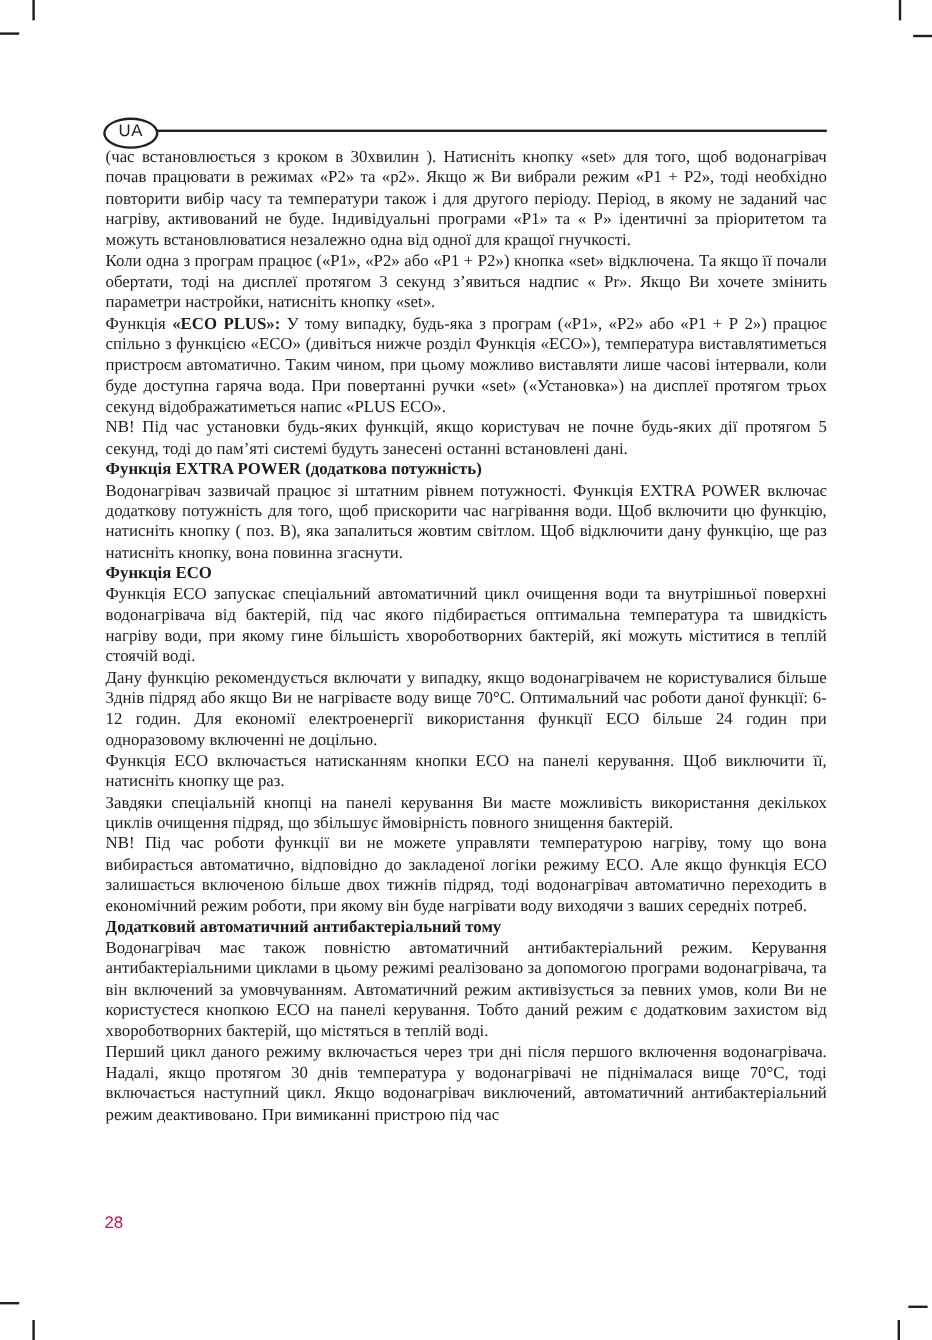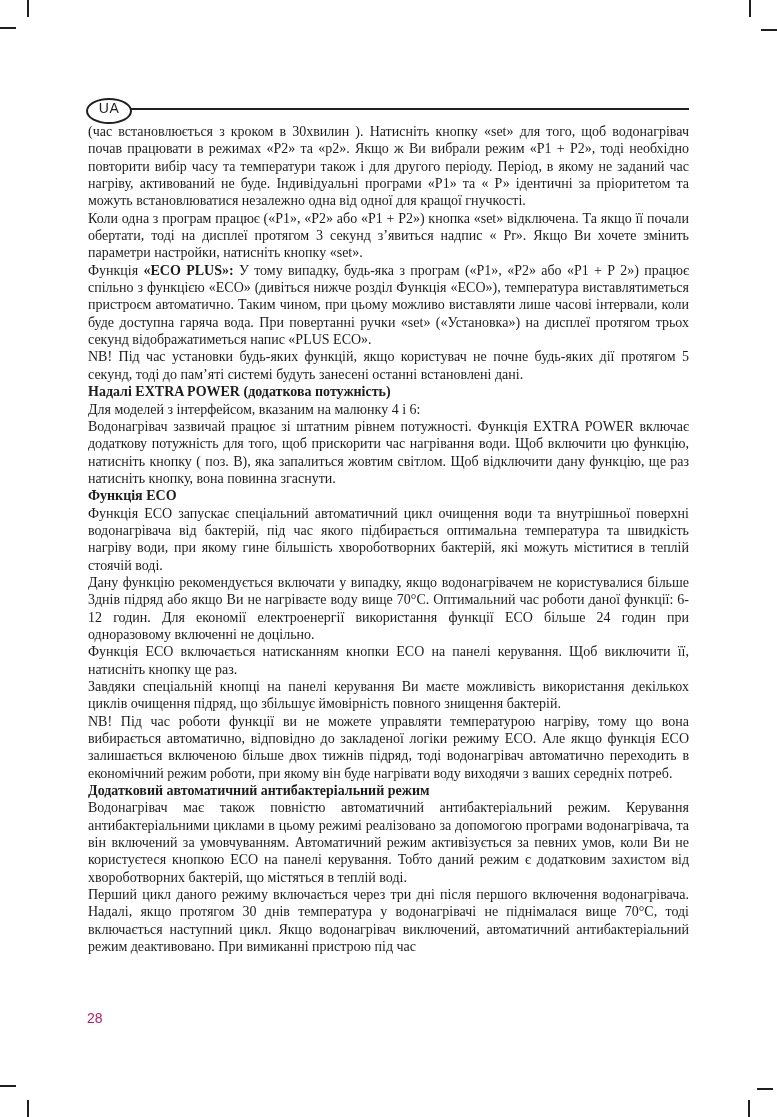--- a/index.html
+++ b/index.html
@@ -107,29 +107,28 @@
   <div class="lang-badge">
     <span>UA</span>
   </div>
   <div class="header-rule"></div>
 
   <div class="text-body">
     <p>(час встановлюється з  кроком в  30хвилин ). Натисніть кнопку «set» для того, щоб водонагрівач почав працювати в режимах «Р2» та «р2». Якщо ж Ви вибрали режим «Р1 + Р2», тоді необхідно повторити вибір часу та температури також і для другого періоду. Період, в якому не заданий час нагріву, активований не буде. Індивідуальні програми «Р1» та « Р» ідентичні за  пріоритетом та можуть встановлюватися незалежно одна від одної для кращої гнучкості.</p>
     <p>Коли одна з програм працює («Р1», «Р2» або «Р1 + Р2») кнопка «set» відключена. Та якщо її почали обертати, тоді на дисплеї протягом 3 секунд з’явиться надпис « Pr». Якщо Ви хочете змінить параметри настройки, натисніть кнопку «set».</p>
     <p><span>Функція </span><b>«ECO PLUS»:</b><span> У тому випадку, будь-яка з програм («Р1», «Р2» або «Р1 + Р 2») працює спільно з функцією «ЕСО» (дивіться нижче розділ Функція «ЕСО»), температура виставлятиметься пристроєм автоматично. Таким чином, при цьому можливо виставляти лише часові інтервали, коли буде доступна гаряча вода. При повертанні ручки «set» («Установка») на дисплеї протягом трьох секунд відображатиметься напис «PLUS ECO».</span></p>
     <p>NB! Під час установки будь-яких функцій, якщо користувач не почне будь-яких дії протягом 5 секунд, тоді до пам’яті системі будуть занесені останні встановлені дані.</p>
-    <p class="h">Надалі EXTRA POWER (додаткова потужність)</p>
-    <p>Для моделей з інтерфейсом, вказаним на малюнку 4 і 6:</p>
+    <p class="h">Функція EXTRA POWER (додаткова потужність)</p>
     <p>Водонагрівач зазвичай працює зі штатним рівнем потужності. Функція EXTRA POWER включає додаткову потужність для того, щоб прискорити час нагрівання води. Щоб включити цю функцію, натисніть кнопку ( поз. В), яка запалиться жовтим світлом. Щоб відключити дану функцію, ще раз натисніть кнопку, вона повинна згаснути.</p>
     <p class="h">Функція ЕСО</p>
     <p>Функція ЕСО запускає спеціальний автоматичний цикл очищення води та внутрішньої поверхні водонагрівача від бактерій, під час якого підбирається оптимальна температура та швидкість нагріву води, при якому гине більшість хвороботворних бактерій, які можуть міститися в теплій стоячій воді.</p>
     <p>Дану функцію рекомендується включати у випадку, якщо водонагрівачем не користувалися більше 3днів  підряд або якщо Ви не нагріваєте воду вище 70°С. Оптимальний час роботи даної функції: 6-12 годин. Для економії електроенергії використання функції ЕСО більше 24 годин при одноразовому включенні не доцільно.</p>
     <p>Функція ЕСО включається натисканням кнопки ЕСО на панелі керування. Щоб виключити її, натисніть кнопку ще раз.</p>
     <p>Завдяки спеціальній кнопці на панелі керування Ви маєте можливість використання декількох циклів очищення підряд, що збільшує ймовірність повного знищення бактерій.</p>
     <p>NB! Під час роботи функції ви не можете управляти температурою нагріву, тому що вона вибирається автоматично,  відповідно до закладеної логіки режиму ЕСО. Але якщо функція ЕСО залишається включеною більше двох тижнів підряд, тоді водонагрівач автоматично переходить в економічний режим роботи, при якому він буде нагрівати воду виходячи з ваших середніх потреб.</p>
-    <p class="h">Додатковий автоматичний антибактеріальний режим</p>
+    <p class="h">Додатковий автоматичний антибактеріальний тому</p>
     <p>Водонагрівач має також повністю автоматичний антибактеріальний режим.  Керування антибактеріальними циклами в цьому режимі реалізовано за допомогою програми водонагрівача, та він включений за умовчуванням. Автоматичний режим активізується за певних умов, коли Ви не користуєтеся кнопкою ЕСО на панелі керування. Тобто даний режим є додатковим захистом від  хвороботворних бактерій, що містяться в теплій воді.</p>
     <p>Перший цикл даного режиму включається через три дні після першого включення водонагрівача. Надалі, якщо протягом 30 днів температура у водонагрівачі не піднімалася вище 70°С, тоді  включається наступний цикл. Якщо водонагрівач виключений, автоматичний антибактеріальний режим деактивовано. При вимиканні пристрою під час</p>
   </div>
 
   <div class="page-number">28</div>
 
 </div>
 
 </body></html>

